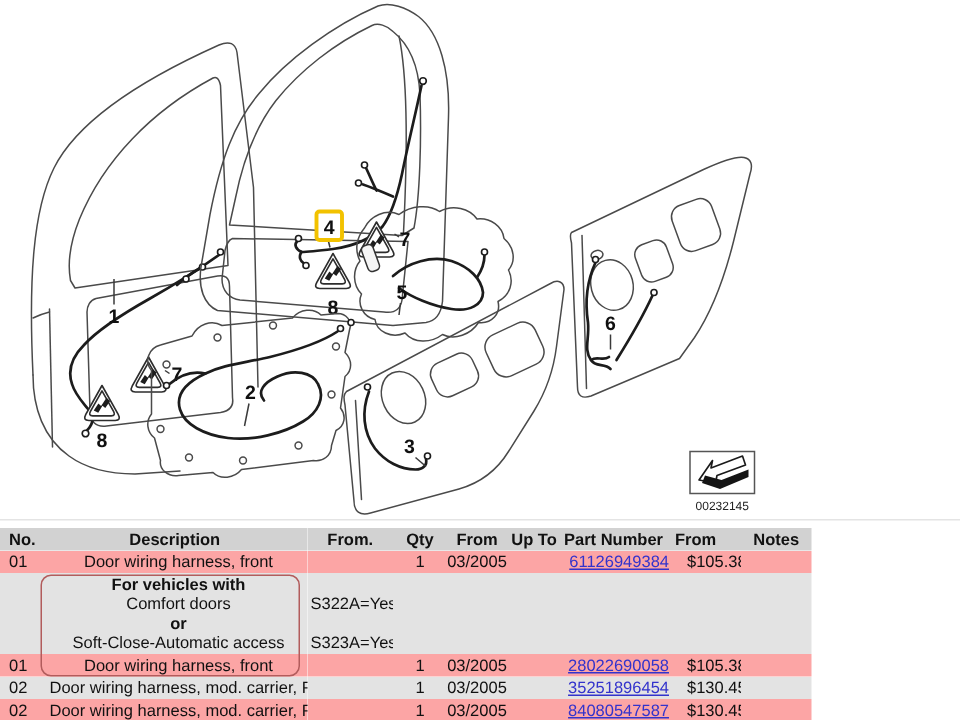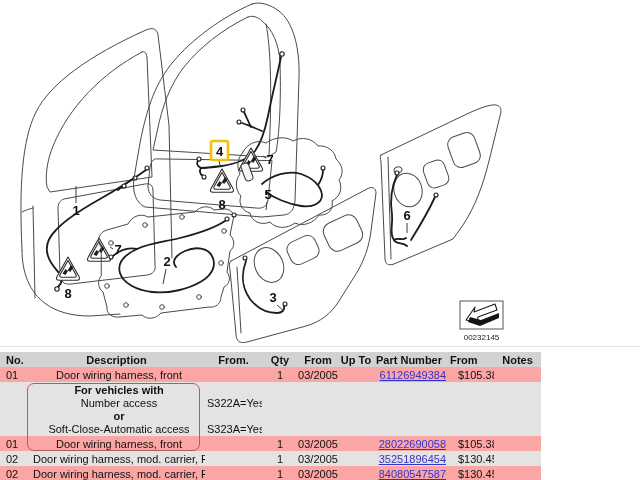--- a/index.html
+++ b/index.html
@@ -224,21 +224,21 @@
     <td class="cc"></td>
     <td class="cpr"><a class="plink">61126949384</a></td>
     <td class="cprice">$105.38</td>
     <td class="cc"></td>
   </tr>
 
   <tr class="cond">
     <td></td>
     <td class="cdesc">
       <div class="cline b">For vehicles with</div>
-      <div class="cline">Number access</div>
+      <div class="cline">Comfort doors</div>
       <div class="cline b">or</div>
       <div class="cline">Soft-Close-Automatic access</div>
     </td>
     <td class="cpl">
       <div class="cline">&nbsp;</div>
       <div class="cline">S322A=Yes</div>
       <div class="cline">&nbsp;</div>
       <div class="cline">S323A=Yes</div>
     </td>
     <td></td>

